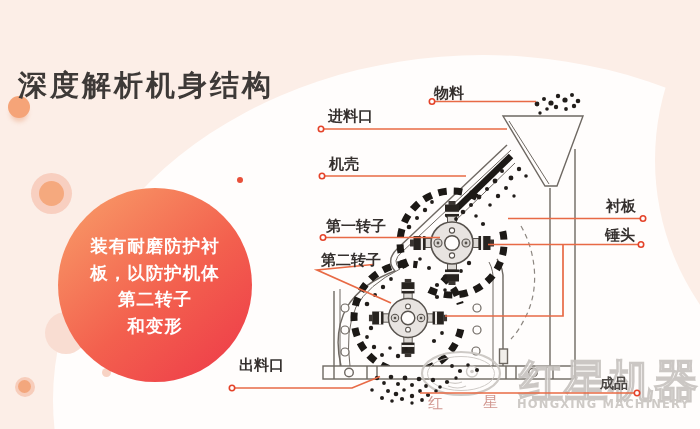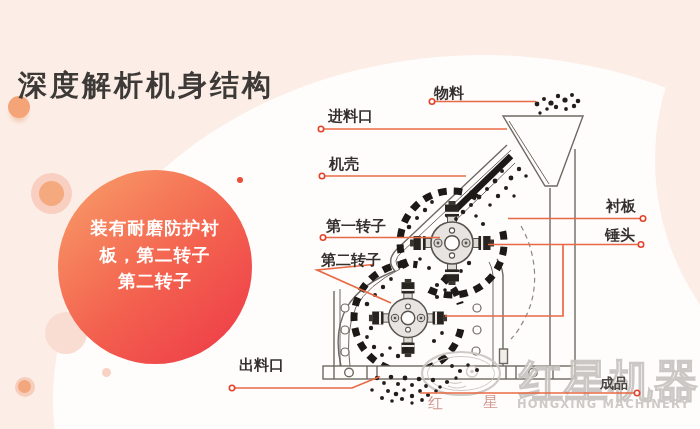--- a/index.html
+++ b/index.html
@@ -5,21 +5,21 @@
   html,body{margin:0;padding:0;background:#e9e4e0;}
   .stage{position:relative;width:700px;height:429px;overflow:hidden;
          background:#fceee7;font-family:"DejaVu Sans","Liberation Sans",sans-serif;}
   .bg-ellipse{position:absolute;left:53px;top:55px;width:860px;height:690px;
               border-radius:50%;background:#fffdfc;}
   .corner-circle{position:absolute;left:655px;top:-95px;width:510px;height:510px;
                  border-radius:50%;background:#fceee7;}
   .deco{position:absolute;border-radius:50%;}
   .page-title{position:absolute;left:18px;top:30px;font-size:29px;font-weight:bold;
               color:#3d3937;letter-spacing:3px;white-space:nowrap;margin-top:36px;}
-  .callout{position:absolute;left:58px;top:170px;width:194px;height:194px;border-radius:50%;
+  .callout{position:absolute;left:58px;top:188px;width:194px;height:194px;border-radius:50%;
            background:linear-gradient(140deg,#f89a67 5%,#f3604e 55%,#ee3c49 95%);
            color:#ffffff;text-align:center;font-weight:bold;font-size:17.5px;
            line-height:26.5px;letter-spacing:1px;box-sizing:border-box;padding-top:45px;}
   svg.diagram{position:absolute;left:0;top:0;}
   svg text{font-family:"DejaVu Sans","Liberation Sans",sans-serif;}
   .lbl{font-size:15px;font-weight:bold;fill:#35302e;}
 </style>
 </head>
 <body>
 
@@ -34,22 +34,23 @@
   <div class="deco" style="left:45px;top:312px;width:42px;height:42px;background:#f9ddd2;"></div>
   <div class="deco" style="left:15px;top:377px;width:20px;height:20px;background:#f7cdbb;"></div>
   <div class="deco" style="left:18px;top:380px;width:13px;height:13px;background:#f3a77d;"></div>
   <div class="deco" style="left:102px;top:368px;width:9px;height:9px;background:#f3b79e;opacity:.6;"></div>
   <div class="deco" style="left:237px;top:177px;width:6px;height:6px;background:#e8503a;"></div>
 
   <div class="page-title">深度解析机身结构</div>
 
   <div class="callout">
     <div>装有耐磨防护衬</div>
-    <div>板，第二转子</div>
+    <div>板，以防护机体</div>
     <div>第二转子</div>
+    <div>和变形</div>
   </div>
 
   <svg class="diagram" width="700" height="429" viewBox="0 0 700 429">
     <defs>
       <g id="rotorProto">
         <g id="hammers" fill="#282420" stroke="none">
           <g>
               <rect x="-4.5" y="-27" width="9" height="9" fill="#dcd8d4" stroke="#57524d" stroke-width="1"></rect>
               <rect x="-7" y="-38.5" width="14" height="12"></rect>
               <rect x="-3.5" y="-42" width="7" height="4" fill="#3a3531"></rect>

